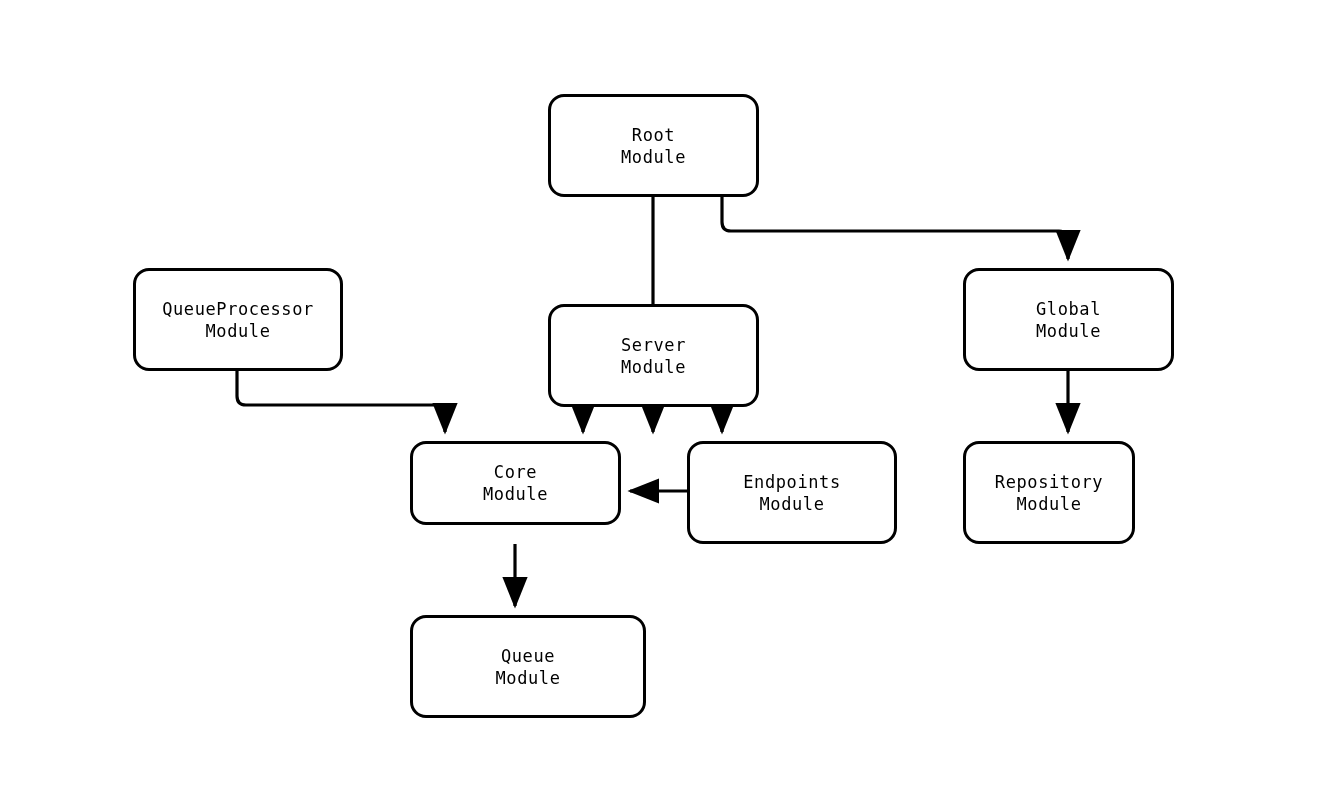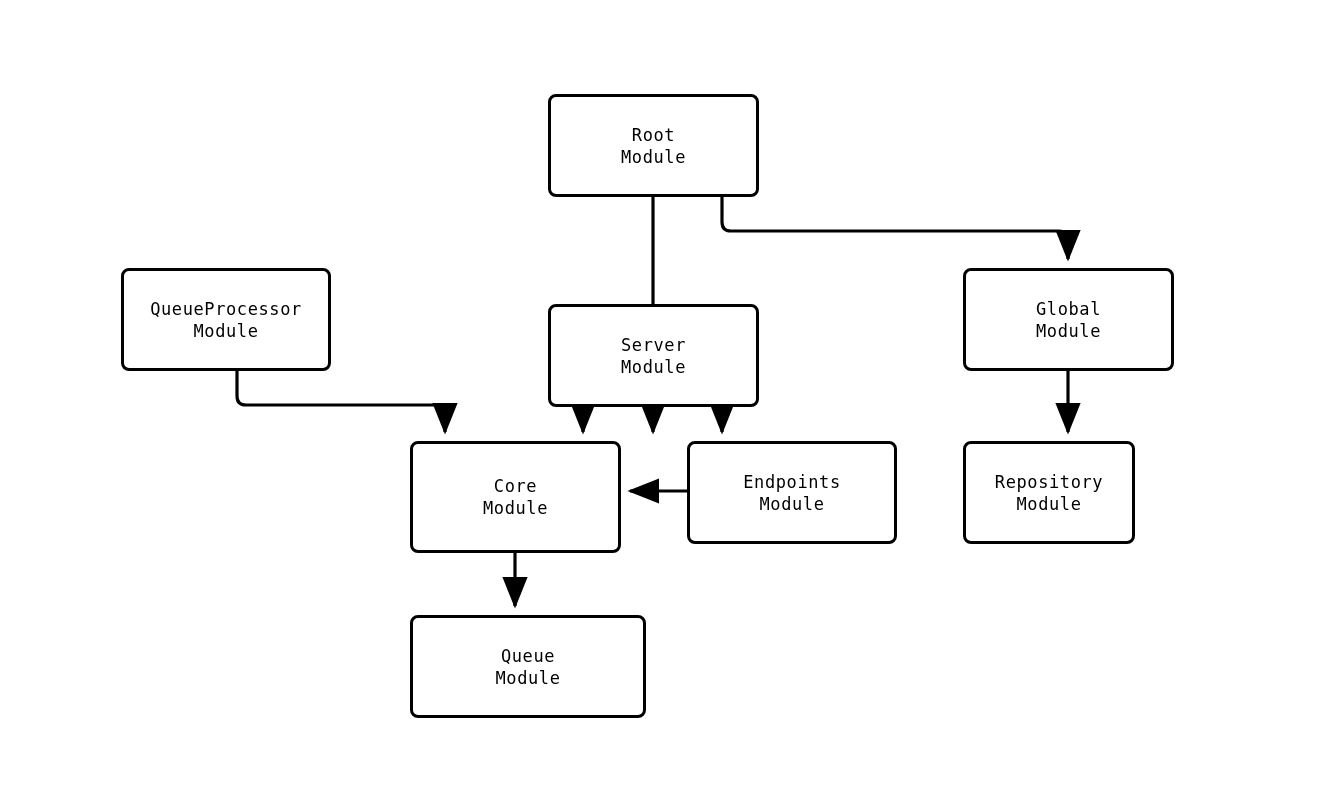--- a/index.html
+++ b/index.html
@@ -24,21 +24,21 @@
   }
   .node {
     position: absolute;
     box-sizing: border-box;
     display: flex;
     flex-direction: column;
     align-items: center;
     justify-content: center;
     background: #ffffff;
     border: 3px solid #000000;
-    border-radius: 8px;
+    border-radius: 16px;
     z-index: 2;
   }
   .node-line {
     font-family: "DejaVu Sans Mono", "Liberation Mono", monospace;
     font-size: 17px;
     line-height: 22px;
     color: #000000;
     letter-spacing: 0.6px;
     white-space: pre;
     text-align: center;
@@ -71,36 +71,36 @@
     <path d="M 1068,371 L 1068,432" fill="none" stroke="#000000" stroke-width="3.2" marker-end="url(#arrowhead)"></path>
 
     <path d="M 515,544 L 515,606" fill="none" stroke="#000000" stroke-width="3.2" marker-end="url(#arrowhead)"></path>
   </svg>
 
   <div class="node" style="left:548px; top:94px; width:211px; height:103px;">
     <span class="node-line">Root</span>
     <span class="node-line">Module</span>
   </div>
 
-  <div class="node" style="left:121px; top:268px; width:210px; height:103px;">
+  <div class="node" style="left:133px; top:268px; width:210px; height:103px;">
     <span class="node-line">QueueProcessor</span>
     <span class="node-line">Module</span>
   </div>
 
   <div class="node" style="left:548px; top:268px; width:211px; height:103px;margin-top:36px;">
     <span class="node-line">Server</span>
     <span class="node-line">Module</span>
   </div>
 
   <div class="node" style="left:963px; top:268px; width:211px; height:103px;">
     <span class="node-line">Global</span>
     <span class="node-line">Module</span>
   </div>
 
-  <div class="node" style="left:410px; top:441px; width:211px; height:112px;">
+  <div class="node" style="left:410px; top:441px; width:211px; height:84px;">
     <span class="node-line">Core</span>
     <span class="node-line">Module</span>
   </div>
 
   <div class="node" style="left:687px; top:441px; width:210px; height:103px;">
     <span class="node-line">Endpoints</span>
     <span class="node-line">Module</span>
   </div>
 
   <div class="node" style="left:963px; top:441px; width:172px; height:103px;">

